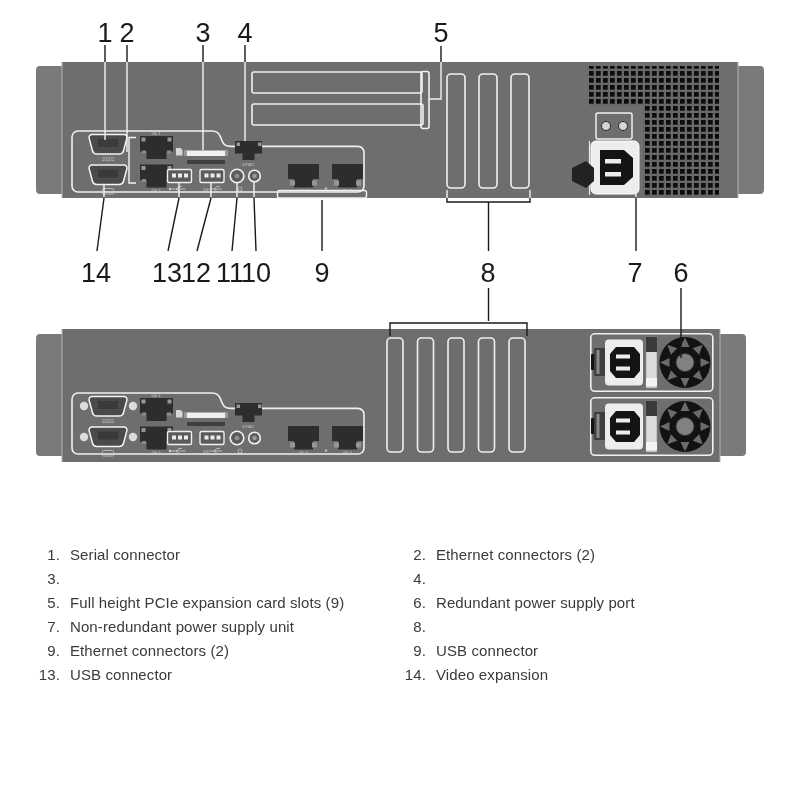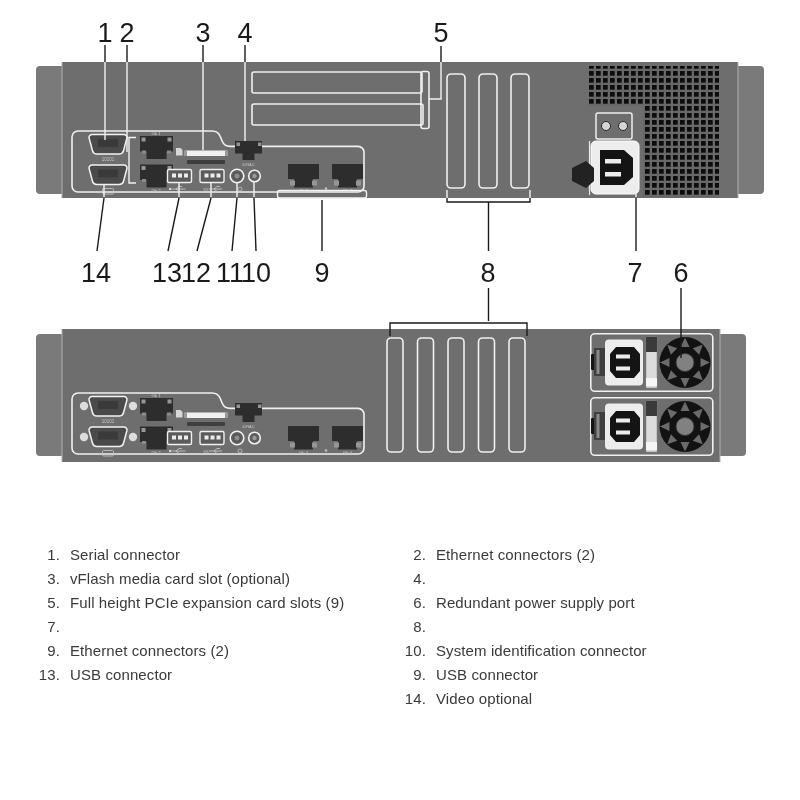--- a/index.html
+++ b/index.html
@@ -281,28 +281,28 @@
 </svg>
 
 <div class="legend">
   <div class="lcol left">
     <div class="lrow">
           <span class="lnum">1.</span>
           <span class="llabel">Serial connector</span>
         </div>
     <div class="lrow">
           <span class="lnum">3.</span>
-          <span class="llabel">vFlash media card slot (optional)</span>
         </div>
     <div class="lrow">
           <span class="lnum">5.</span>
           <span class="llabel">Full height PCIe expansion card slots (9)</span>
         </div>
     <div class="lrow">
           <span class="lnum">7.</span>
+          <span class="llabel">Non-redundant power supply unit</span>
         </div>
     <div class="lrow">
           <span class="lnum">9.</span>
           <span class="llabel">Ethernet connectors (2)</span>
         </div>
     <div class="lrow">
           <span class="lnum">13.</span>
           <span class="llabel">USB connector</span>
         </div>
   </div>
@@ -315,27 +315,23 @@
           <span class="lnum">4.</span>
         </div>
     <div class="lrow">
           <span class="lnum">6.</span>
           <span class="llabel">Redundant power supply port</span>
         </div>
     <div class="lrow">
           <span class="lnum">8.</span>
         </div>
     <div class="lrow">
-          <span class="lnum">10.</span>
-          <span class="llabel">System identification connector</span>
-        </div>
-    <div class="lrow">
           <span class="lnum">9.</span>
           <span class="llabel">USB connector</span>
         </div>
     <div class="lrow">
           <span class="lnum">14.</span>
-          <span class="llabel">Video optional</span>
+          <span class="llabel">Video expansion</span>
         </div>
   </div>
 </div>
 
 </div>
 
 </body></html>

